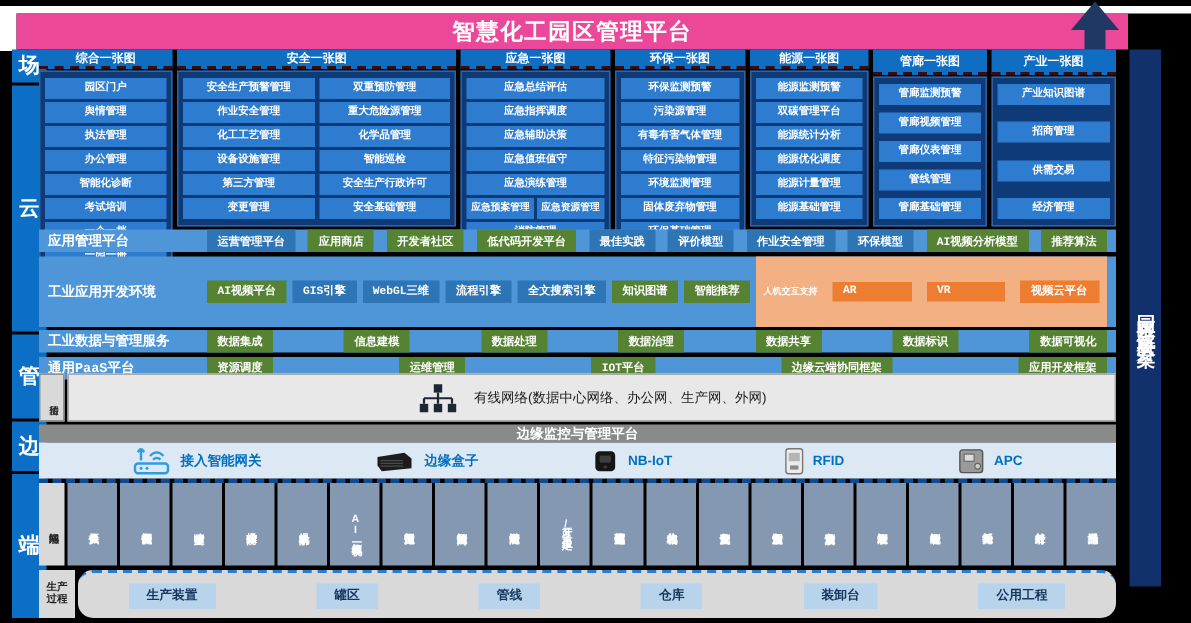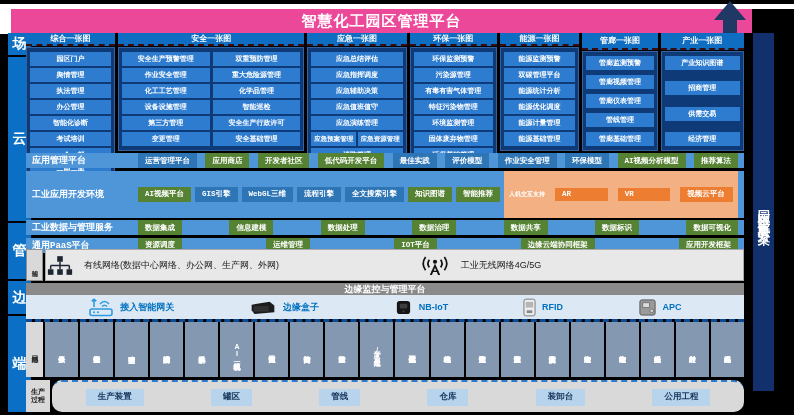--- a/index.html
+++ b/index.html
@@ -45,21 +45,21 @@
   .chip{padding:2.5px 7px;font-size:7.5px;font-weight:bold;color:#fff;white-space:nowrap;}
   .chip-g{background:#568233;} .chip-b{background:#2e75b6;} .chip-o{background:#ed7d31;}
   .hci{flex:1.6;background:#f3b183;display:flex;align-items:center;gap:10px;padding:16px 5px;}
   .hcilab{color:#fff;font-size:6px;font-weight:bold;white-space:nowrap;}
   .hci .chip{flex:1;text-align:left;}
   
   #network{top:249px;height:32px;display:flex;align-items:stretch;gap:2px;}
   .nettab{width:15px;background:#d9d9d9;border:1px solid #909090;writing-mode:vertical-rl;
           text-orientation:upright;font-size:6.5px;color:#222;display:flex;align-items:center;justify-content:center;}
   .netbar{flex:1;background:#e9e8e8;border:1px solid #aaa;display:flex;align-items:center;}
-  .nethalf{display:flex;align-items:center;justify-content:flex-start;gap:10px;font-size:9px;color:#1a1a1a;}
+  .nethalf{display:flex;align-items:center;justify-content:center;gap:10px;font-size:9px;color:#1a1a1a;}
   .nethalf.w1{flex:1.15;} .nethalf.w2{flex:1;}
   .nicon{display:flex;align-items:center;}
   
   #edge{top:283px;height:36px;display:flex;flex-direction:column;border-bottom:3px dashed #0c4c96;text-align:center;}
   .edgebar{height:12px;background:#8a8a8a;color:#fff;font-weight:bold;font-size:9px;
            display:flex;align-items:center;justify-content:center;}
   .edgerow{flex:1;background:#dce9f5;display:flex;align-items:center;justify-content:space-around;padding:0 25px;}
   .eitem{display:flex;align-items:center;gap:6px;}
   .elabel{color:#0070c0;font-weight:bold;font-size:9px;}
   
@@ -257,34 +257,20 @@
         <span class="nicon">
             <svg width="28" height="21" viewBox="0 0 30 22">
               <rect x="12" y="1" width="6" height="6" fill="#1d2733"></rect>
               <path d="M15 7v4M5 11h20M5 11v4M15 11v4M25 11v4" stroke="#1d2733" stroke-width="1.6" fill="none"></path>
               <rect x="2" y="15" width="6" height="6" fill="#1d2733"></rect>
               <rect x="12" y="15" width="6" height="6" fill="#1d2733"></rect>
               <rect x="22" y="15" width="6" height="6" fill="#1d2733"></rect>
             </svg>
           </span>
         <span>有线网络(数据中心网络、办公网、生产网、外网)</span>
-      </div>
-      <div class="nethalf w2">
-        <span class="nicon">
-            <svg width="32" height="23" viewBox="0 0 34 24">
-              <path d="M11 6q-3 4 0 8" stroke="#111" stroke-width="1.8" fill="none"></path>
-              <path d="M7 3q-5 7 0 14" stroke="#111" stroke-width="1.8" fill="none"></path>
-              <path d="M23 6q3 4 0 8" stroke="#111" stroke-width="1.8" fill="none"></path>
-              <path d="M27 3q5 7 0 14" stroke="#111" stroke-width="1.8" fill="none"></path>
-              <circle cx="17" cy="8" r="2.2" fill="#111"></circle>
-              <path d="M17 10l-5.5 12h2.2l3.3-7.5 3.3 7.5h2.2z" fill="#111"></path>
-              <path d="M13.5 18.2h7" stroke="#111" stroke-width="1.4"></path>
-            </svg>
-          </span>
-        <span>工业无线网络4G/5G</span>
       </div>
     </div>
   </div>
   <div id="edge" class="band">
     <div class="edgebar">边缘监控与管理平台</div>
     <div class="edgerow" id="edgerow">
         <div class="eitem">
           <span class="nicon">
             <svg width="26" height="22" viewBox="0 0 26 22">
               <path d="M6 11V3M6 3l-2.2 2.4M6 3l2.2 2.4" stroke="#2f9be0" stroke-width="1.6" fill="none"></path>

